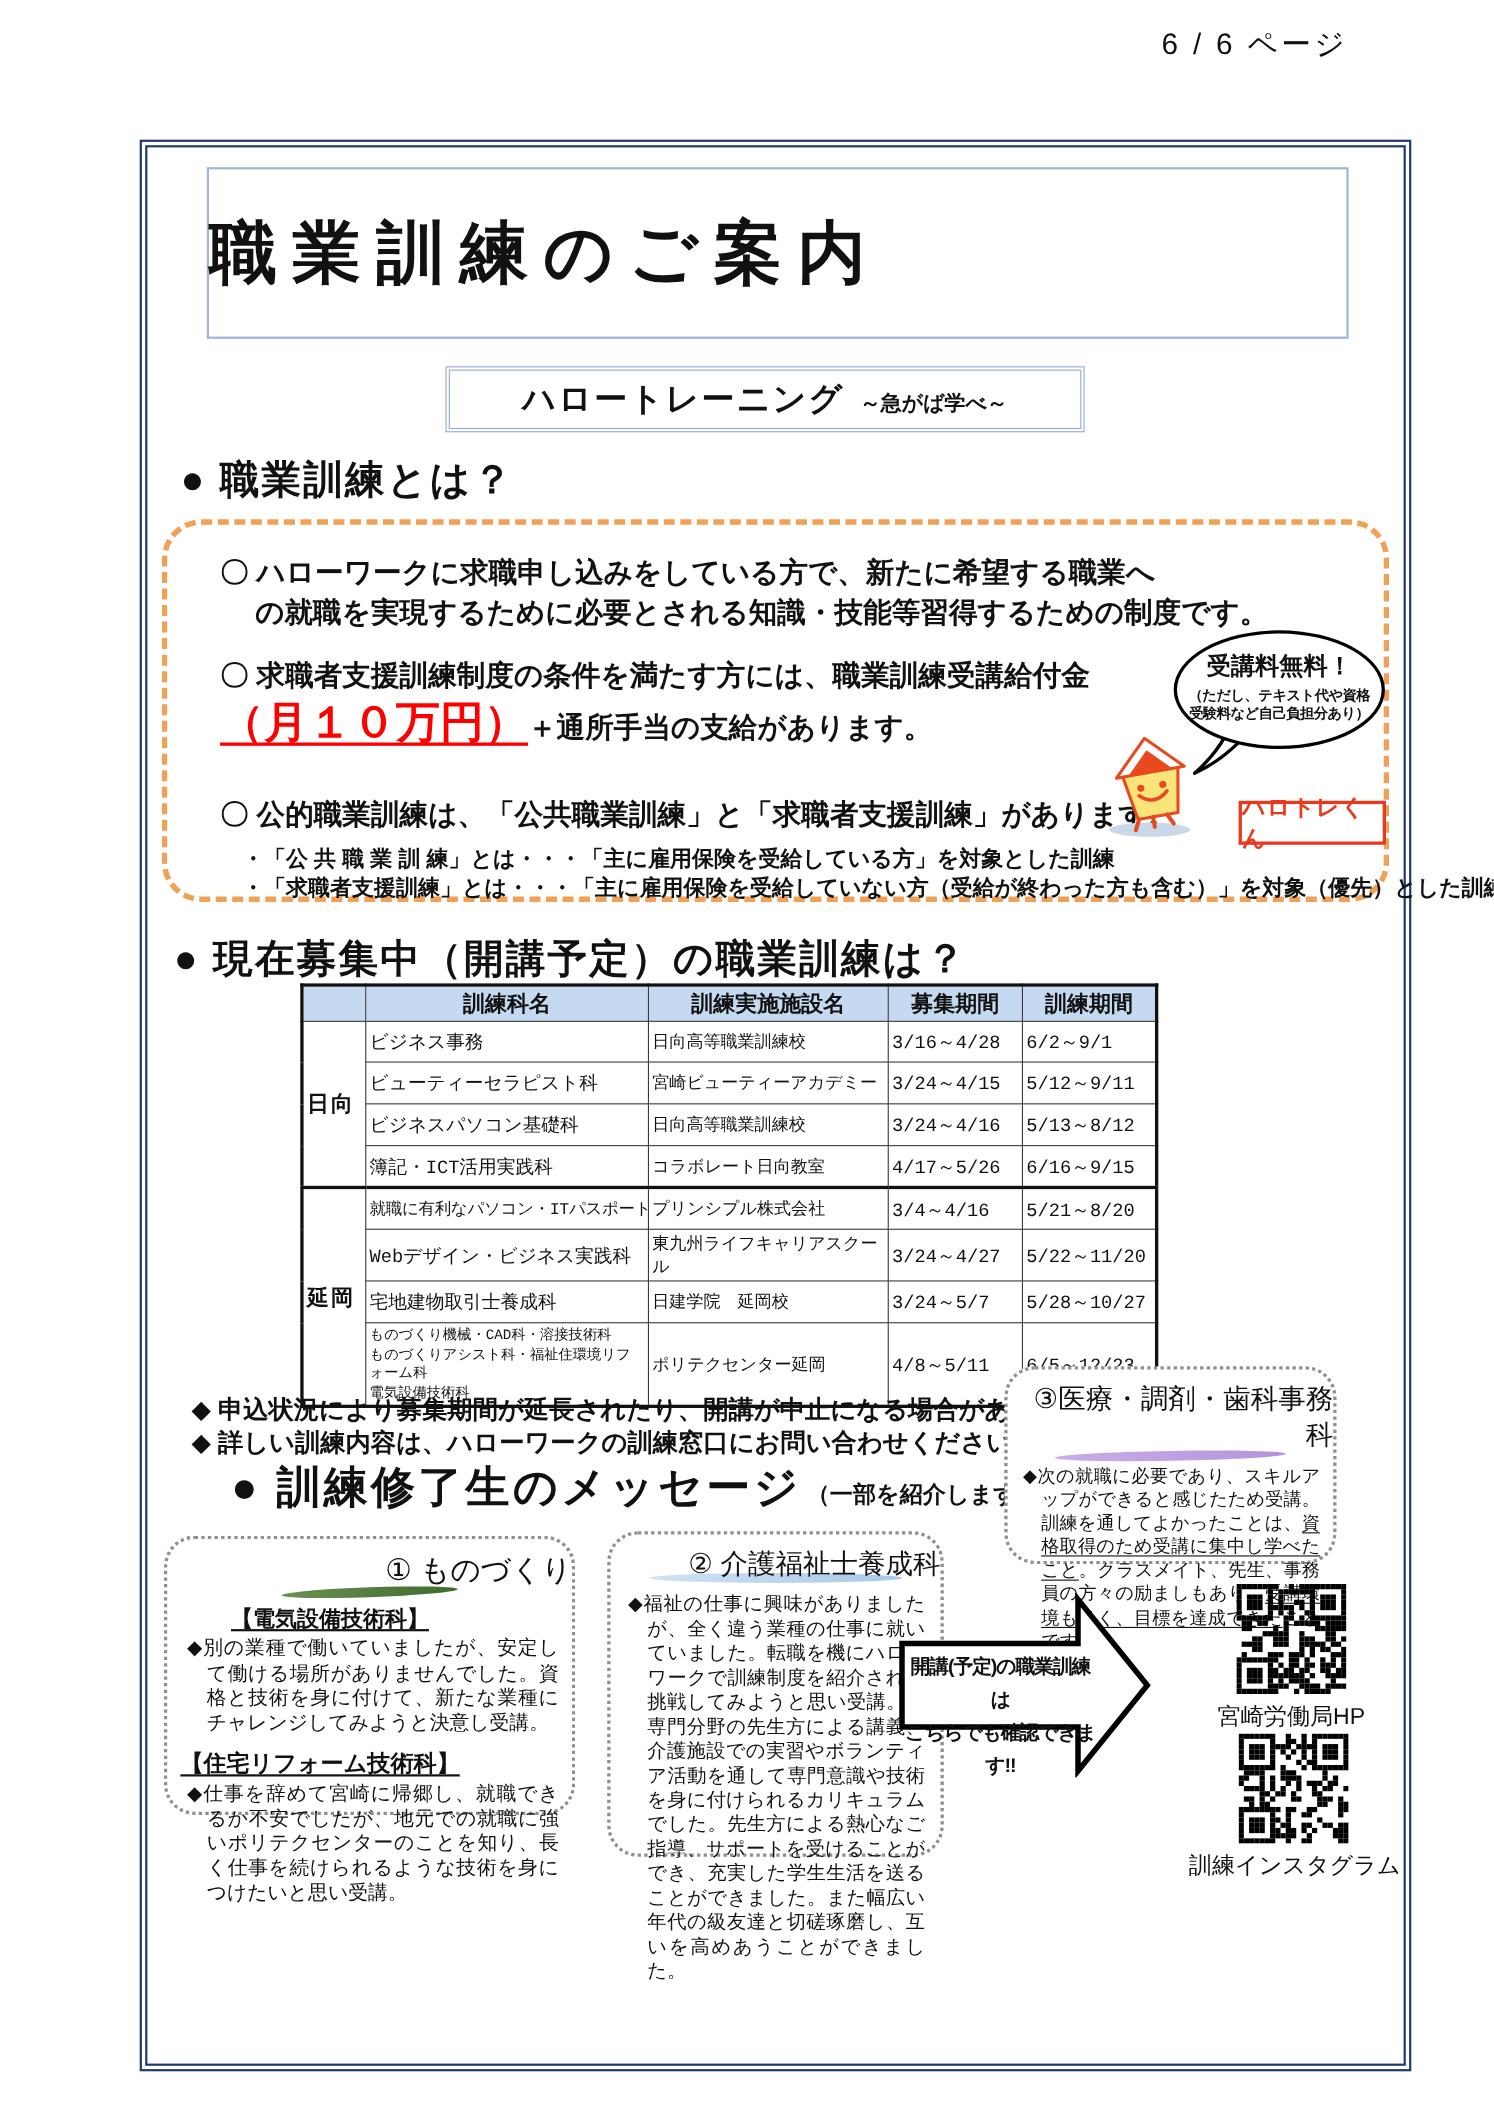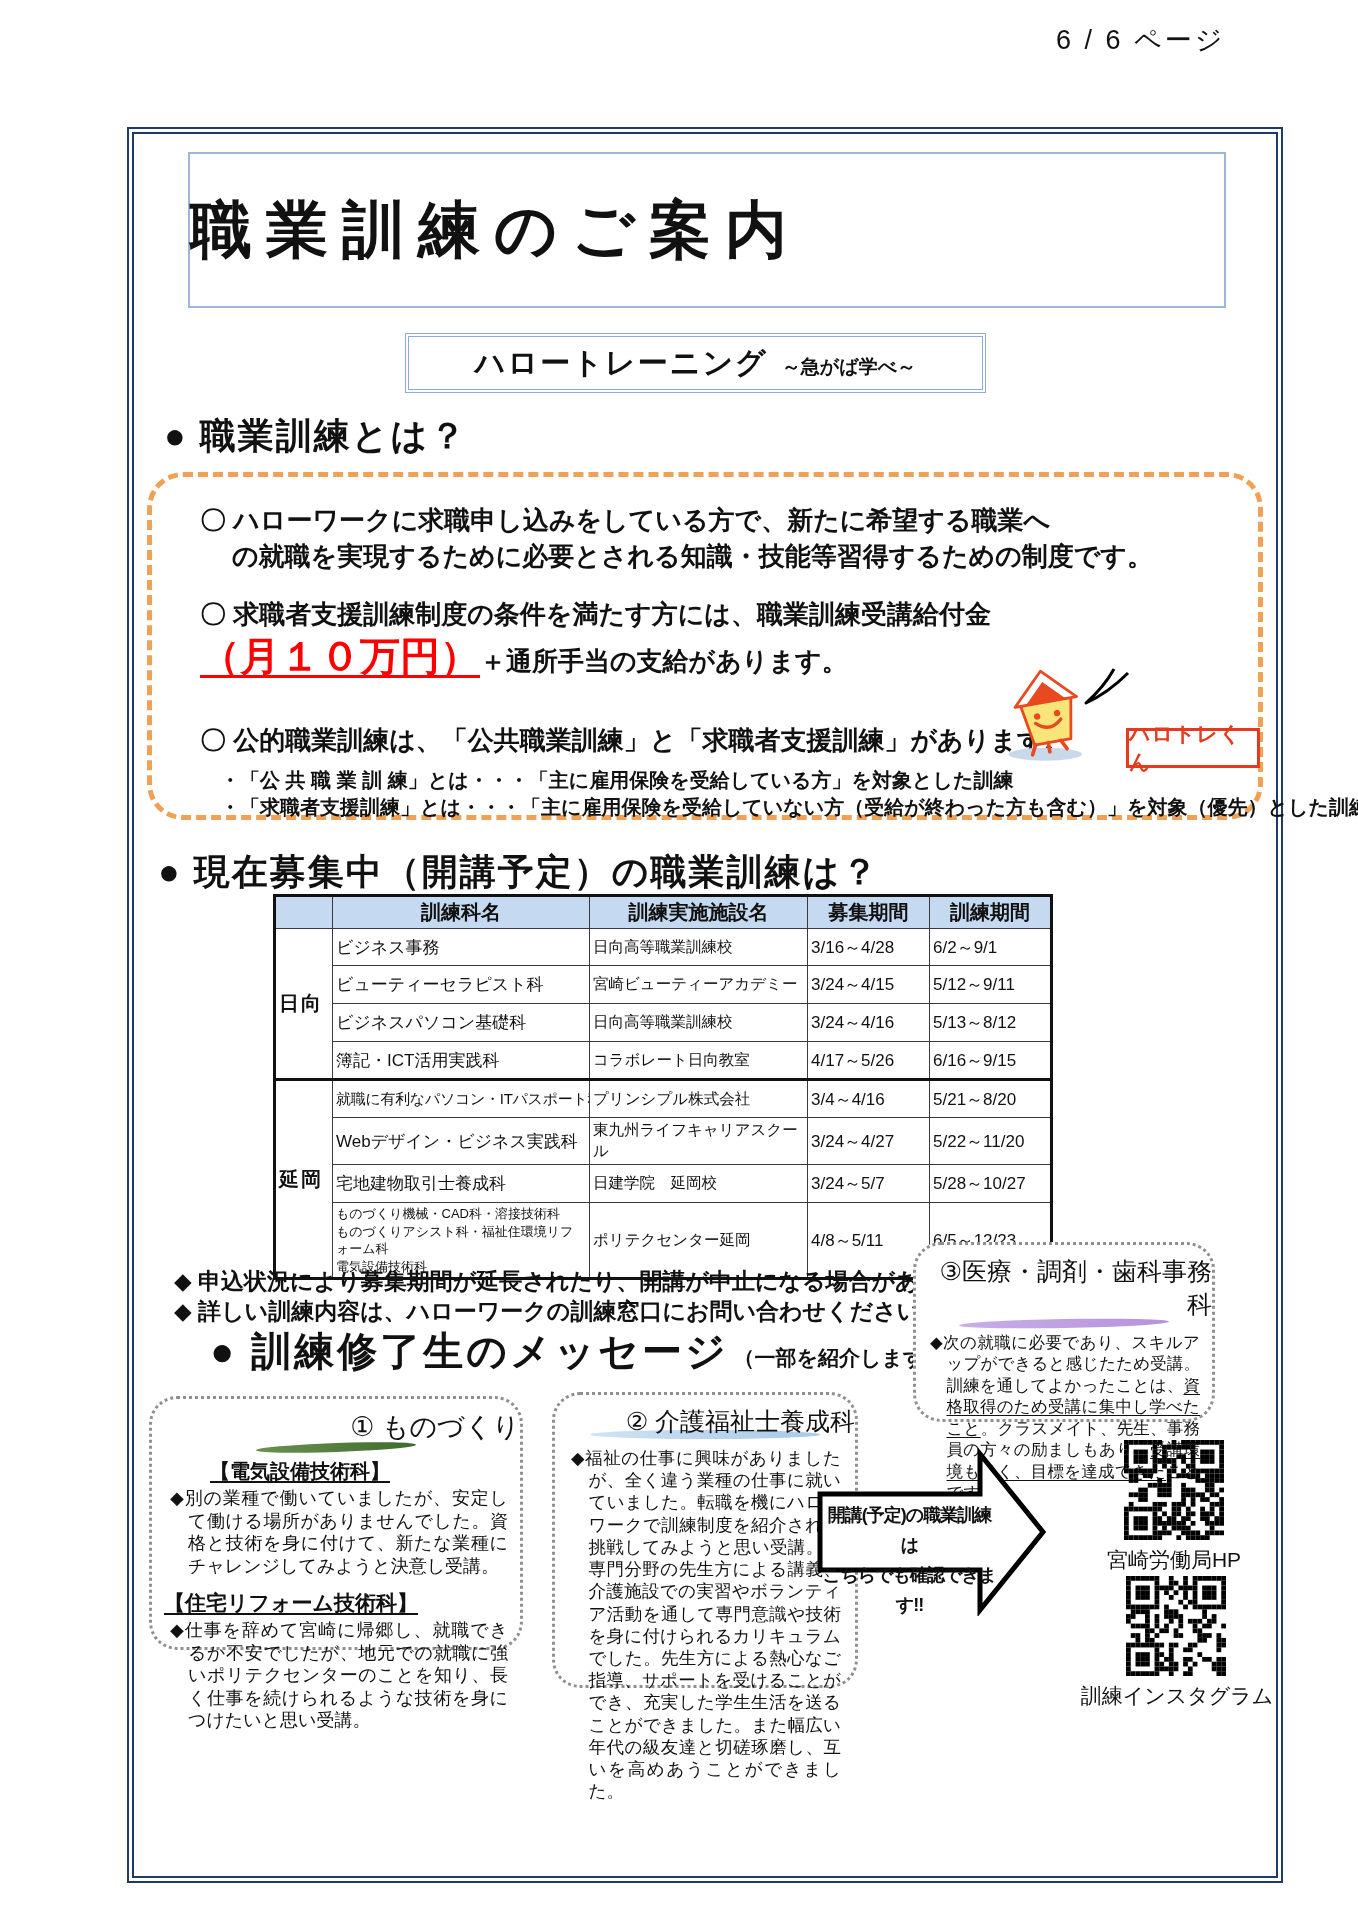--- a/index.html
+++ b/index.html
@@ -40,21 +40,21 @@
           border:3px solid #000;border-radius:50%;text-align:center;z-index:3;}
   .bubble .bt{margin-top:15px;font-size:22px;font-weight:700;}
   .bubble .bs{font-size:13px;font-weight:700;letter-spacing:-0.5px;line-height:17px;margin-top:2px;}
   .tail{position:absolute;left:930px;top:190px;z-index:2;}
   .mascot{position:absolute;left:850px;top:182px;z-index:1;}
   .halotore{position:absolute;left:974px;top:251px;width:128px;height:34px;border:3px solid #E8391D;
             background:#fff;color:#E8391D;font-size:21px;font-weight:700;letter-spacing:1px;
             display:flex;align-items:center;justify-content:center;z-index:3;}
 
   .rtable{border-collapse:collapse;table-layout:fixed;width:777px;background:#fff;border:3px solid #111;}
-  .rtable th,.rtable td{border:1.5px solid #3a3a3a;vertical-align:middle;padding:2px 3px;box-sizing:border-box;overflow:hidden;}
+  .rtable th,.rtable td{border:1.5px solid #3a3a3a;vertical-align:middle;padding:2px 3px;box-sizing:border-box;overflow:hidden;font-family:Liberation Mono, monospace;}
   .rtable th{background:#C5D9F1;font-size:20px;font-weight:700;height:32px;}
   .rtable td{font-size:17px;}
   .rtable .region{font-weight:700;font-size:20px;letter-spacing:2px;}
   .rtable .facility{font-size:15.5px;}
   .rtable .tight{font-size:15px;letter-spacing:-0.3px;white-space:nowrap;}
   .rtable .multi{font-size:13px;white-space:pre-line;line-height:1.35;}
   .rtable tr.gfirst td{border-top:3px solid #111;}
 
   .note{font-size:23px;font-weight:700;white-space:nowrap;}
   .note1{left:174px;top:1266px;} .note2{left:174px;top:1296px;}
@@ -112,20 +112,27 @@
     <div class="oline p1l1">〇 ハローワークに求職申し込みをしている方で、新たに希望する職業へ</div>
     <div class="oline p1l2">の就職を実現するために必要とされる知識・技能等習得するための制度です。</div>
     <div class="oline p2l1">〇 求職者支援訓練制度の条件を満たす方には、職業訓練受講給付金</div>
     <div class="oline p2l2">
       <span class="red">（月１０万円）</span><span>＋通所手当の支給があります。</span>
     </div>
     <div class="oline p3">〇 公的職業訓練は、「公共職業訓練」と「求職者支援訓練」があります。</div>
     <div class="onote n1">・「公 共 職 業 訓 練」とは・・・「主に雇用保険を受給している方」を対象とした訓練</div>
     <div class="onote n2">・「求職者支援訓練」とは・・・「主に雇用保険を受給していない方（受給が終わった方も含む）」を対象（優先）とした訓練</div>
 
+    <div class="bubble">
+      <div class="bt">受講料無料！</div>
+      <div class="bs">
+        <span>（ただし、テキスト代や資格</span><br>
+        <span>受験料など自己負担分あり）</span>
+      </div>
+    </div>
     <svg class="tail" width="52" height="40">
       <path d="M32,2 Q22,20 4,36 Q26,26 46,6" fill="#fff" stroke="#000" stroke-width="3" stroke-linejoin="round"></path>
     </svg>
 
     <svg class="mascot" width="92" height="104" viewBox="0 0 100 112">
       <ellipse cx="47" cy="103" rx="40" ry="7" fill="#C9D9EA"></ellipse>
       <g transform="rotate(-10 50 60)">
         <polygon points="22,44 78,44 70,90 30,90" fill="#F9E47A" stroke="#E8491F" stroke-width="3" stroke-linejoin="round"></polygon>
         <polygon points="16,46 50,12 84,46" fill="#fff" stroke="#E8491F" stroke-width="3" stroke-linejoin="round"></polygon>
         <polygon points="28,46 50,24 72,46" fill="#E8491F"></polygon>

